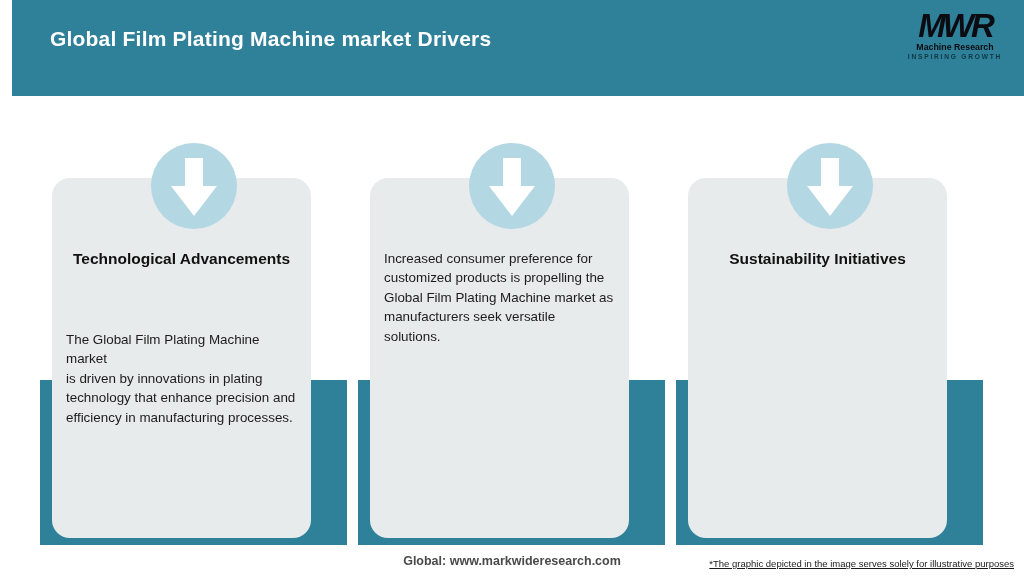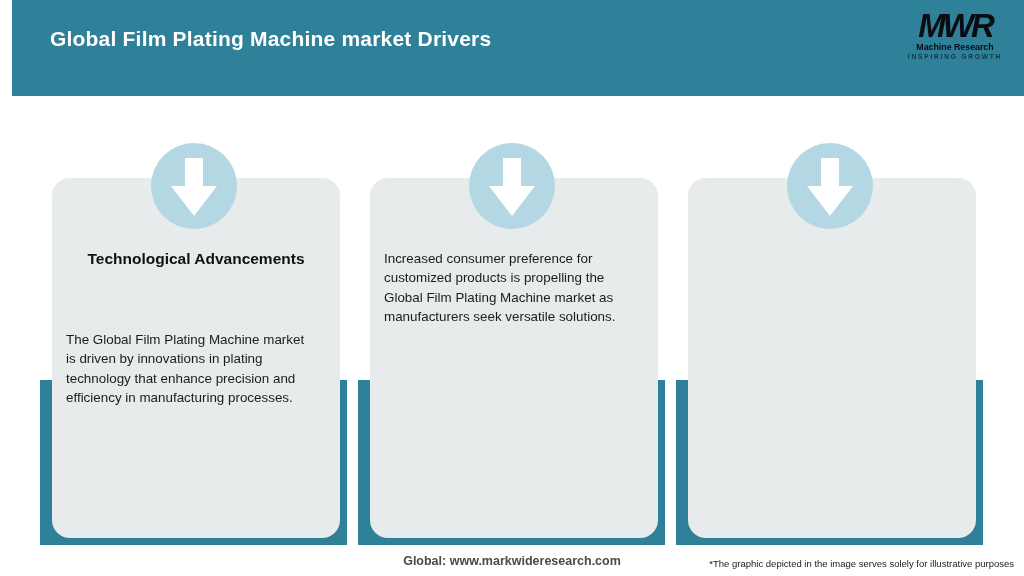--- a/index.html
+++ b/index.html
@@ -51,21 +51,21 @@
     display: flex; gap: 11px;
   }
   .group { position: relative; width: 307px; height: 402px; }
   .backing {
     position: absolute; top: 237px; left: 0;
     width: 307px; height: 165px;
     background: var(--teal);
   }
   .card {
     position: absolute; top: 35px; left: 12px;
-    width: 288px; height: 360px;
+    width: 259px; height: 360px;
     background: var(--card); border-radius: 18px;
     padding: 71px 14px 0 14px;
   }
   .card-title {
     min-height: 81px;
     text-align: center;
     font-size: 15.5px; font-weight: bold; color: var(--title-ink);
     line-height: 1.3; white-space: pre-line;
   }
   .card-body {
@@ -82,21 +82,21 @@
   .circle svg { display: block; margin-top: 2px; }
 
   
   .footer-source {
     position: absolute; top: 554px; left: 0; width: 1024px;
     text-align: center;
     font-size: 12.5px; font-weight: bold; color: var(--source-ink);
   }
   .footer-disclaimer {
     position: absolute; top: 558px; right: 10px;
-    font-size: 9.5px; color: #1a1a1a;
+    font-size: 9.5px; color: #1a1a1a; text-decoration: underline;
   }
 </style>
 </head>
 <body>
 
 <div class="page">
 
   <header class="header">
     <h1 class="header-title">Global Film Plating Machine market Drivers</h1>
     <div class="logo">
@@ -135,20 +135,21 @@
       <div class="circle">
         <svg width="46" height="58" viewBox="0 0 46 58">
           <path d="M14 0 h18 v28 h14 L23 58 0 28 h14 z" fill="#ffffff"></path>
         </svg>
       </div>
     </section>
 
     <section class="group">
       <div class="backing"></div>
       <div class="card">
+        <h2 class="card-title">Sustainability Initiatives</h2>
       </div>
       <div class="circle">
         <svg width="46" height="58" viewBox="0 0 46 58">
           <path d="M14 0 h18 v28 h14 L23 58 0 28 h14 z" fill="#ffffff"></path>
         </svg>
       </div>
     </section>
 
   </main>
 

